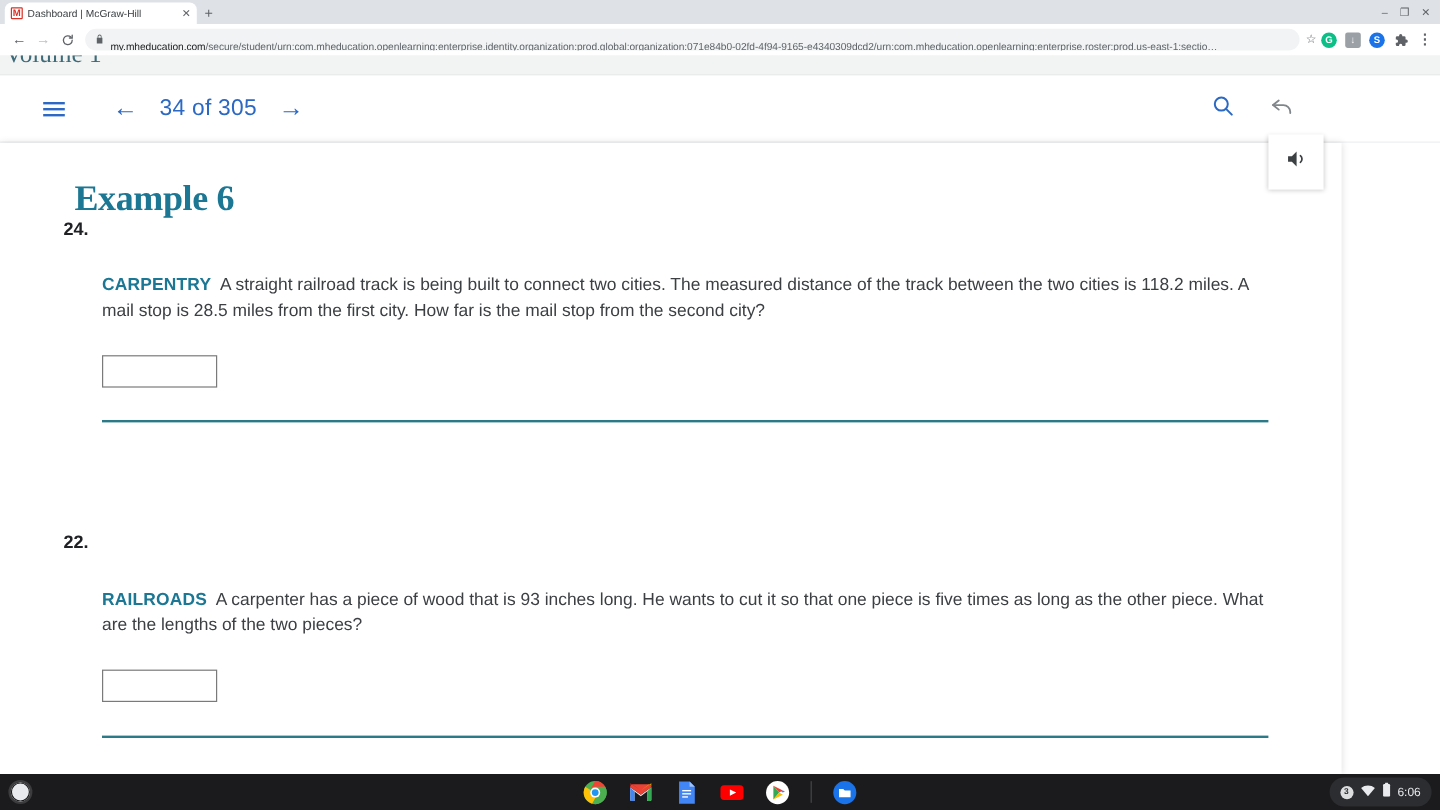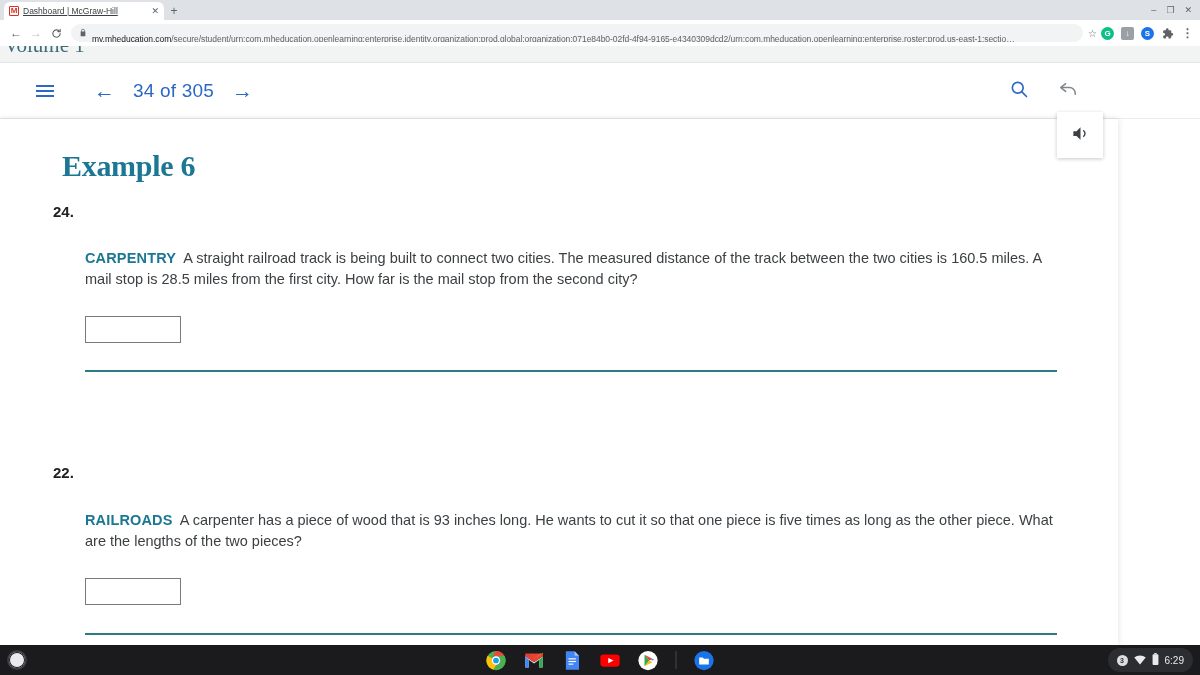--- a/index.html
+++ b/index.html
@@ -27,21 +27,21 @@
   }
   .tab-favicon {
     width: 10px; height: 10px; background: #ffffff;
     border: 1px solid #d93025; border-radius: 1px;
     color: #d93025; font-size: 8px; font-weight: bold;
     display: flex; align-items: center; justify-content: center;
     line-height: 1; flex: none;
   }
   .tab-title {
     font-size: 8.5px; color: #3c4043; white-space: nowrap;
-    overflow: hidden; text-overflow: ellipsis; flex: 1; text-decoration: underline;
+    overflow: hidden; text-overflow: ellipsis; flex: 1;
   }
   .tab-close { font-size: 9px; color: #5f6368; line-height: 1; flex: none; cursor: pointer; }
   .new-tab-btn {
     width: 20px; height: 18px; display: flex; align-items: center;
     justify-content: center; font-size: 12px; color: #5f6368; cursor: pointer;
   }
   .win-controls {
     position: absolute; right: 2px; top: 0; height: 20px;
     display: flex; align-items: center; gap: 10px; padding-right: 6px;
   }
@@ -129,21 +129,21 @@
   }
   .sheet-right-bg { position:absolute; left:1118px; top:0; right:0; bottom:0; background:#ffffff; }
 
   .example-title {
     font-family: "Liberation Serif", serif;
     font-size: 30px; font-weight: bold; color: #1b7793;
     margin: 30px 0 0 62px; letter-spacing: -0.3px;
   }
 
   .qnum { font-size: 15px; font-weight: bold; color: #202124; margin-left: 53px; }
-  .q24num { margin-top: 20px; }
+  .q24num { }
   .q25num { margin-top: 0px; }
 
   .qbody {
     margin-left: 85px; width: 970px;
     font-size: 14.5px; color: #3c4043; line-height: 1.42;
   }
   .qlabel { color: #1b7793; font-weight: bold; letter-spacing: 0.15px; }
   .answer-box {
     margin-left: 85px; margin-top: 27px;
     width: 96px; height: 27px; border: 1px solid #7a7a7a; background: #ffffff;
@@ -278,21 +278,21 @@
 
     <div class="sheet-wrap">
       <div class="sheet-right-bg"></div>
       <div class="sheet">
 
         <div class="example-title">Example 6</div>
 
         <div class="qnum q24num">24.</div>
         <div class="qbody" style="margin-top:28px;">
           <span class="qlabel">CARPENTRY</span>&nbsp;
-          <span>A straight railroad track is being built to connect two cities. The measured distance of the track between the two cities is 160.5 miles. A mail stop is 28.5 miles from the first city. How far is the mail stop from the second city?</span>
+          <span>A straight railroad track is being built to connect two cities. The measured distance of the track between the two cities is 118.2 miles. A mail stop is 28.5 miles from the first city. How far is the mail stop from the second city?</span>
         </div>
         <div class="answer-box"></div>
         <div class="rule" style="margin-top:27px;"></div>
 
         <div class="qnum q25num" style="margin-top:92px;">22.</div>
         <div class="qbody" style="margin-top:29px;">
           <span class="qlabel">RAILROADS</span>&nbsp;
           <span>A carpenter has a piece of wood that is 93 inches long. He wants to cut it so that one piece is five times as long as the other piece. What are the lengths of the two pieces?</span>
         </div>
         <div class="answer-box"></div>
@@ -376,15 +376,15 @@
       <svg width="12" height="10" viewBox="0 0 24 20" fill="#e8eaed">
         <path d="M12 19L0.5 5.2A18 18 0 0 1 23.5 5.2z"></path>
       </svg>
     </span>
     <span>
       <svg width="7" height="12" viewBox="0 0 10 18" fill="#e8eaed">
         <rect x="3" y="0" width="4" height="2" rx="0.6"></rect>
         <rect x="0.6" y="2" width="8.8" height="16" rx="1.6"></rect>
       </svg>
     </span>
-    <span class="tray-time">6:29</span>
+    <span class="tray-time">6:06</span>
   </div>
 </div>
 
 </body></html>

